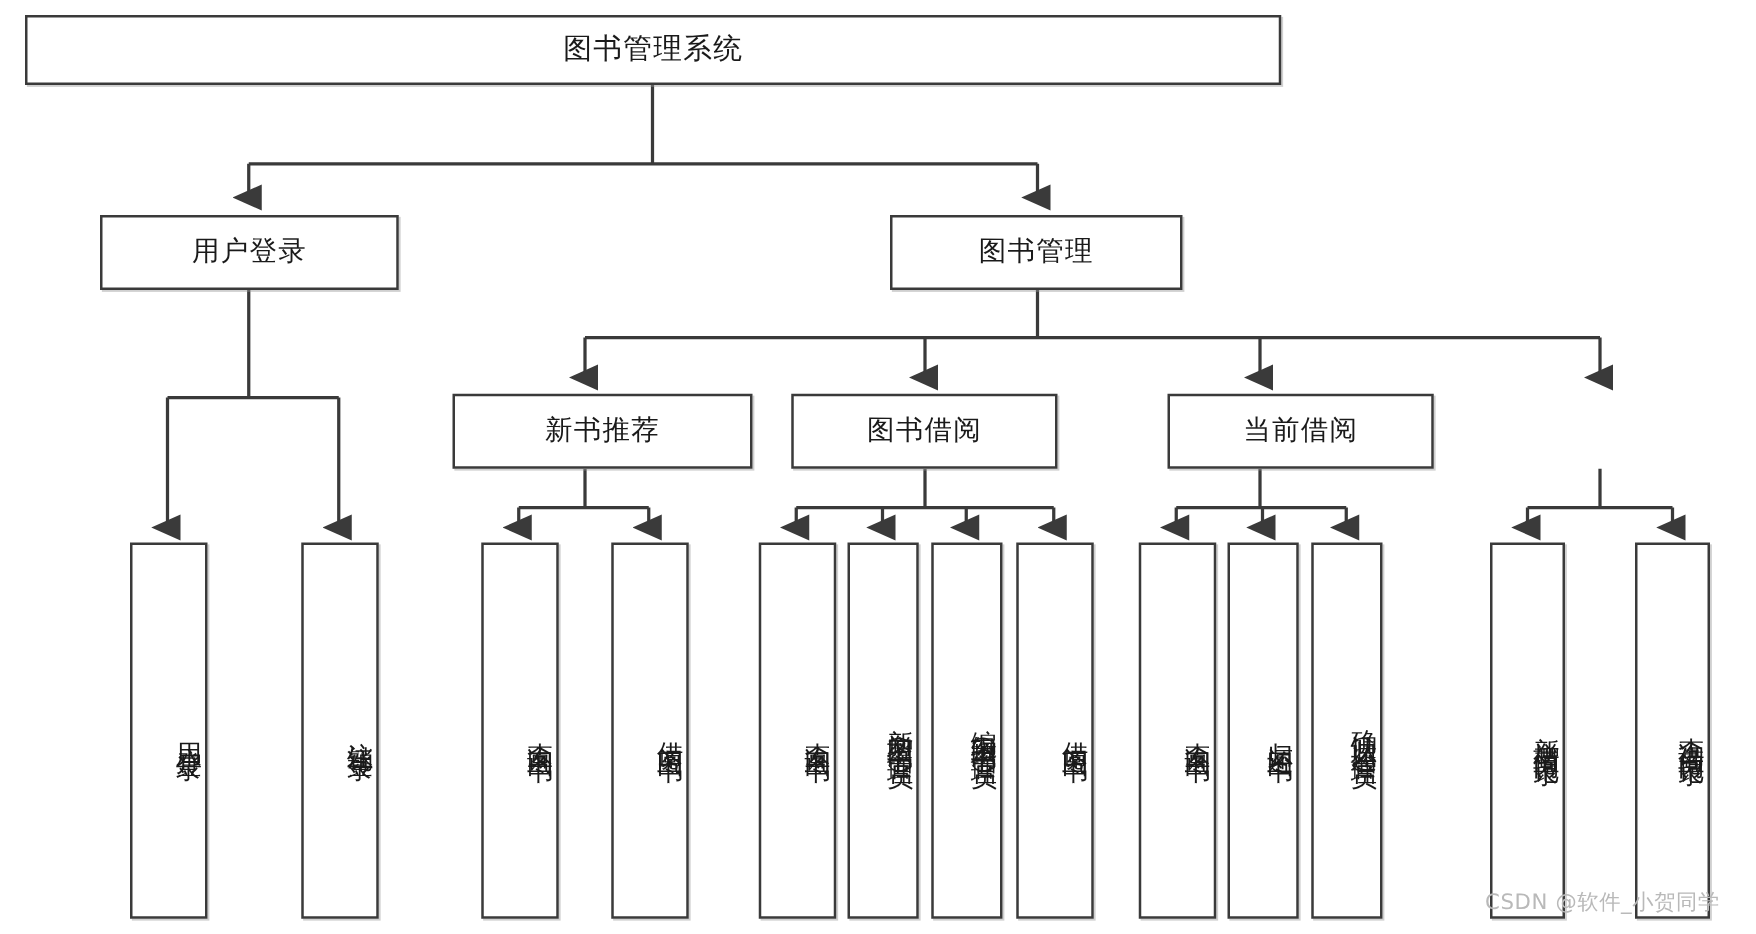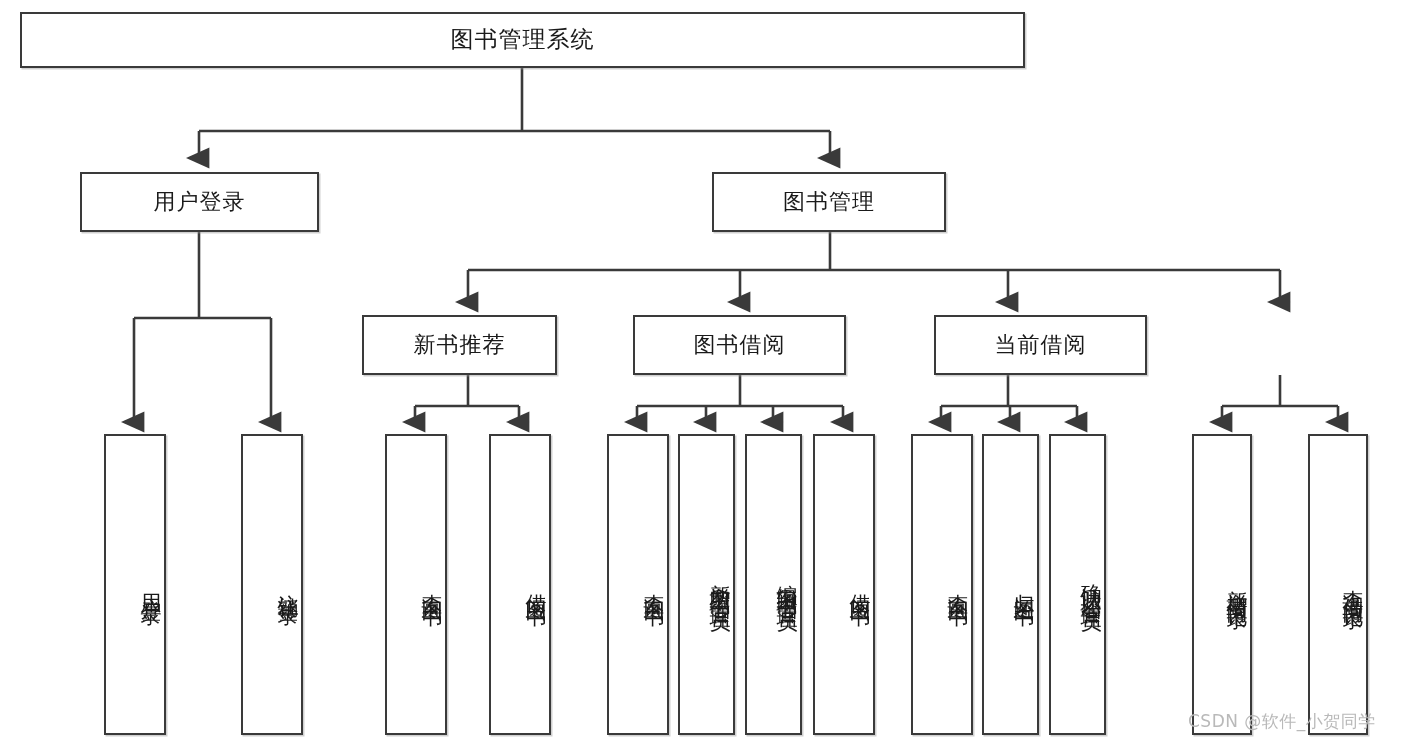--- a/index.html
+++ b/index.html
@@ -128,21 +128,21 @@
     <span>图书管理系统</span>
   </div>
 
   <div class="node horiz" style="left:80px; top:172px; width:239px; height:60px;">
     <span>用户登录</span>
   </div>
   <div class="node horiz" style="left:712px; top:172px; width:234px; height:60px;">
     <span>图书管理</span>
   </div>
 
-  <div class="node horiz" style="left:362px; top:315px; width:195px; height:60px;">
+  <div class="node horiz" style="left:362px; top:315px; width:240px; height:60px;">
     <span>新书推荐</span>
   </div>
   <div class="node horiz" style="left:633px; top:315px; width:213px; height:60px;">
     <span>图书借阅</span>
   </div>
   <div class="node horiz" style="left:902px; top:315px; width:213px; height:60px;margin-left:32px;">
     <span>当前借阅</span>
   </div>
 
   <div class="node vert" style="left:104px; top:434px; width:62px; height:301px;">

